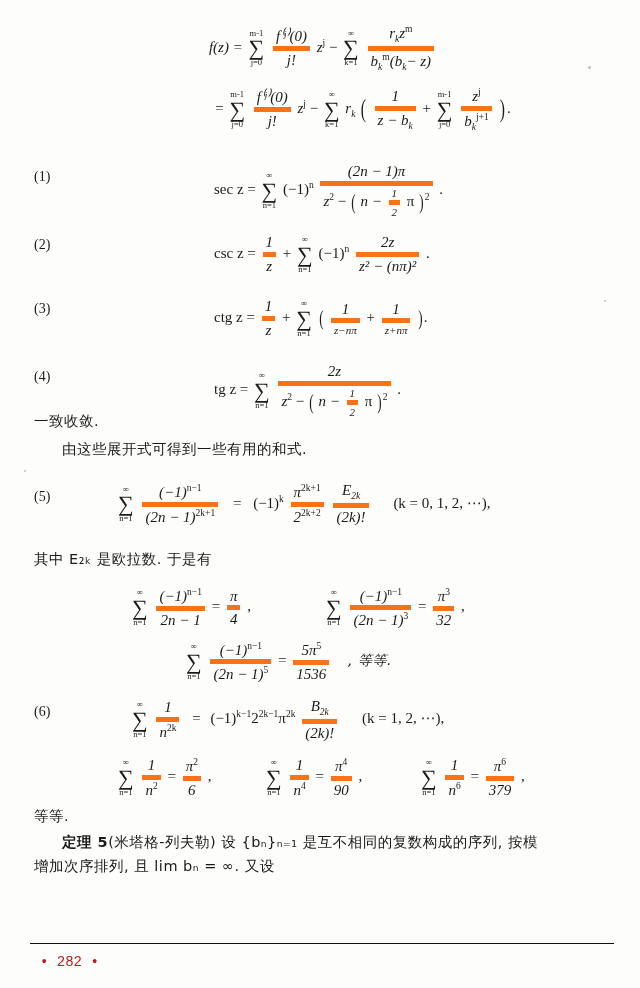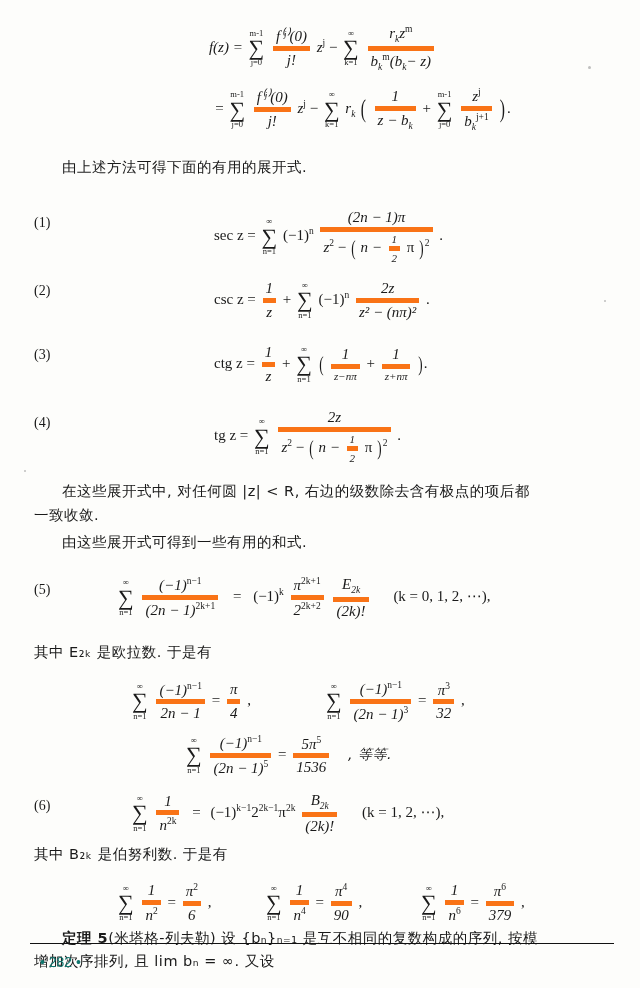--- a/index.html
+++ b/index.html
@@ -122,23 +122,23 @@
     line-height: 1.5;
   }
   .indent { text-indent: 28px; }
 
   .centerline { text-align: center; }
 
   .pagefoot {
     position: absolute;
     left: 40px;
     bottom: 18px;
-    font-family: Liberation Sans, sans-serif;
+    font-family: Liberation Mono, monospace;
     font-size: 14px;
-    color: #0f766e;
+    color: #b91c1c;
   }
   .footrule {
     position: absolute;
     left: 30px;
     right: 26px;
     bottom: 44px;
     border-top: 1px solid #111;
     height: 0;
   }
   .speck {
@@ -208,21 +208,20 @@
         <span class="sig">∑</span>
         <span class="lim">j=0</span>
       </span>
       <span class="frac">
         <span class="num"><span>z</span><span class="sup">j</span></span>
         <span class="den"><span>b</span><span class="sub">k</span><span class="sup">j+1</span></span>
       </span>
       <span class="paren-big">)</span><span class="up">.</span>
     </div>
 
-    <p class="para cn indent" style="margin-top:24px;">由上述方法可得下面的有用的展开式.</p>
 
     <div class="eqrow" style="margin-top:20px; height:56px;">
       <span class="tagnum" style="top:16px;">(1)</span>
       <div class="math" style="position:absolute; left:180px; top:10px;">
         <span class="up">sec z =</span>
         <span class="sum">
           <span class="lim">∞</span>
           <span class="sig">∑</span>
           <span class="lim">n=1</span>
         </span>
@@ -312,21 +311,20 @@
             <span>n −</span>
             <span class="frac"><span class="num small">1</span><span class="den small">2</span></span>
             <span class="up">π</span>
             <span class="paren-med">)</span><span class="sup">2</span>
           </span>
         </span>
         <span class="up">.</span>
       </div>
     </div>
 
-    <p class="para cn indent" style="margin-top:26px;">在这些展开式中, 对任何圆  |z| &lt; R,  右边的级数除去含有极点的项后都</p>
     <p class="para cn" style="margin-top:2px;">一致收敛.</p>
     <p class="para cn indent" style="margin-top:6px;">由这些展开式可得到一些有用的和式.</p>
 
     <div class="eqrow" style="margin-top:12px; height:56px;">
       <span class="tagnum" style="top:16px;">(5)</span>
       <div class="math" style="position:absolute; left:82px; top:8px;">
         <span class="sum">
           <span class="lim">∞</span>
           <span class="sig">∑</span>
           <span class="lim">n=1</span>
@@ -423,21 +421,20 @@
         <span class="up" style="margin:0 6px;">=</span>
         <span class="up">(−1)</span><span class="sup">k−1</span><span class="up">2</span><span class="sup">2k−1</span><span class="up">π</span><span class="sup">2k</span>
         <span class="frac">
           <span class="num"><span>B</span><span class="sub">2k</span></span>
           <span class="den">(2k)!</span>
         </span>
         <span class="up" style="margin-left:18px;">(k = 1, 2, ⋯),</span>
       </div>
     </div>
 
-    <p class="para cn" style="margin-top:10px;">其中  B₂ₖ  是伯努利数. 于是有</p>
 
     <div class="eqrow" style="margin-top:10px; height:48px;">
       <div class="math" style="position:absolute; left:82px; top:4px;">
         <span class="sum">
           <span class="lim">∞</span>
           <span class="sig">∑</span>
           <span class="lim">n=1</span>
         </span>
         <span class="frac">
           <span class="num">1</span>
@@ -479,20 +476,21 @@
         </span>
         <span class="up">=</span>
         <span class="frac">
           <span class="num"><span>π</span><span class="sup">6</span></span>
           <span class="den">379</span>
         </span>
         <span class="up">,</span>
       </div>
     </div>
 
+    <p class="para cn" style="margin-top:8px;">等等.</p>
 
     <p class="para cn indent" style="margin-top:4px;">
       <strong>定理 5</strong><span>(米塔格-列夫勒)</span><span>  设 {bₙ}ₙ₌₁ 是互不相同的复数构成的序列, 按模</span>
     </p>
     <p class="para cn" style="margin-top:2px;">增加次序排列, 且 lim bₙ = ∞. 又设</p>
 
   </div>
 
   <div class="footrule"></div>
   <div class="pagefoot">• 282 •</div>

